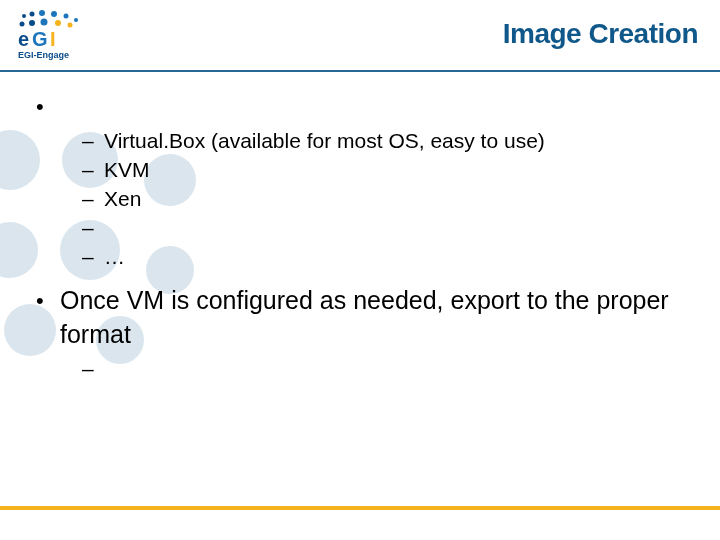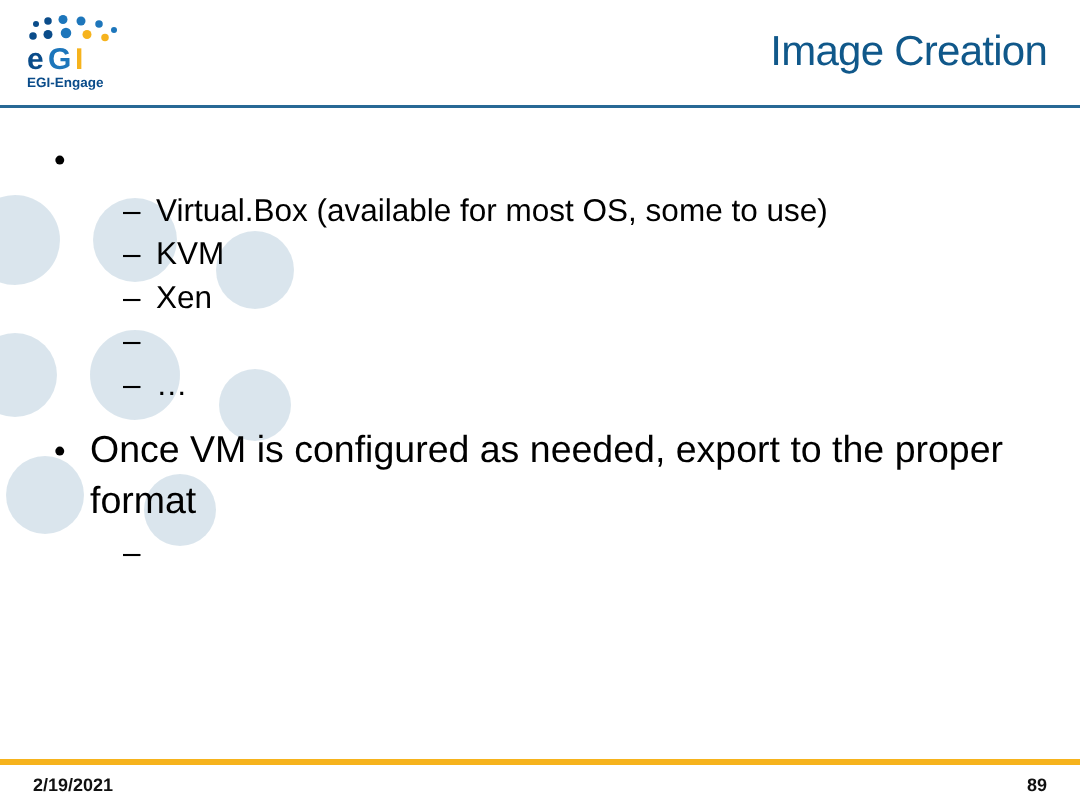--- a/index.html
+++ b/index.html
@@ -1,20 +1,20 @@
 <!DOCTYPE html>
 <html><head>
 <meta charset="utf-8">
 <style>
   * { margin: 0; padding: 0; box-sizing: border-box; }
   html, body { width: 720px; height: 540px; font-family: "Segoe UI", Arial, sans-serif; background: #fff; overflow: hidden; position: relative; }
   .slide { width: 720px; height: 540px; position: relative; }
   .header { display: flex; align-items: center; justify-content: space-between; padding: 8px 22px 0 12px; height: 60px; }
   .logo-wrap { display: flex; align-items: flex-start; }
-  .title { font-size: 28px; font-weight: 400; color: #10588a; letter-spacing: -0.5px; }
+  .title { font-size: 28px; font-weight: 700; color: #10588a; letter-spacing: -0.5px; }
   .rule { position: absolute; left: 0; right: 0; top: 70px; height: 2px; background: #10588a; opacity: 0.9; }
   .content { position: absolute; top: 90px; left: 0; right: 0; padding: 0 36px; color: #000; }
   .b1 { font-size: 25px; line-height: 1.35; margin-bottom: 2px; display: flex; }
   .b1 .dot { width: 14px; flex: 0 0 14px; margin-right: 10px; font-size: 22px; line-height: 1.5; }
   .sub { margin-left: 46px; margin-top: 4px; }
   .b2 { font-size: 21px; line-height: 1.38; display: flex; }
   .b2 .dash { width: 16px; flex: 0 0 16px; margin-right: 6px; }
   .gap { height: 12px; }
   .footer { position: absolute; left: 0; right: 0; bottom: 10px; display: flex; justify-content: space-between; align-items: center; padding: 0 22px; font-size: 12px; font-weight: 700; color: #111; }
   .yellow-bar { position: absolute; left: 0; right: 0; bottom: 30px; height: 4px; background: #f6b31d; }
@@ -65,21 +65,21 @@
 
   <div class="rule"></div>
 
   <div class="content">
     <div class="b1">
       <span class="dot">•</span>
     </div>
     <div class="sub">
       <div class="b2">
           <span class="dash">–</span>
-          <span>Virtual.Box (available for most OS, some to use)</span>
+          <span>Virtual.Box (available for most OS, easy to use)</span>
         </div>
       <div class="b2">
           <span class="dash">–</span>
           <span>KVM</span>
         </div>
       <div class="b2">
           <span class="dash">–</span>
           <span>Xen</span>
         </div>
       <div class="b2">
@@ -96,17 +96,13 @@
       <span>Once VM is configured as needed, export to the proper format</span>
     </div>
     <div class="sub">
       <div class="b2">
           <span class="dash">–</span>
         </div>
     </div>
   </div>
 
   <div class="yellow-bar"></div>
-  <div class="footer">
-    <span>2/19/2021</span>
-    <span>89</span>
-  </div>
 </div>
 
 </body></html>

